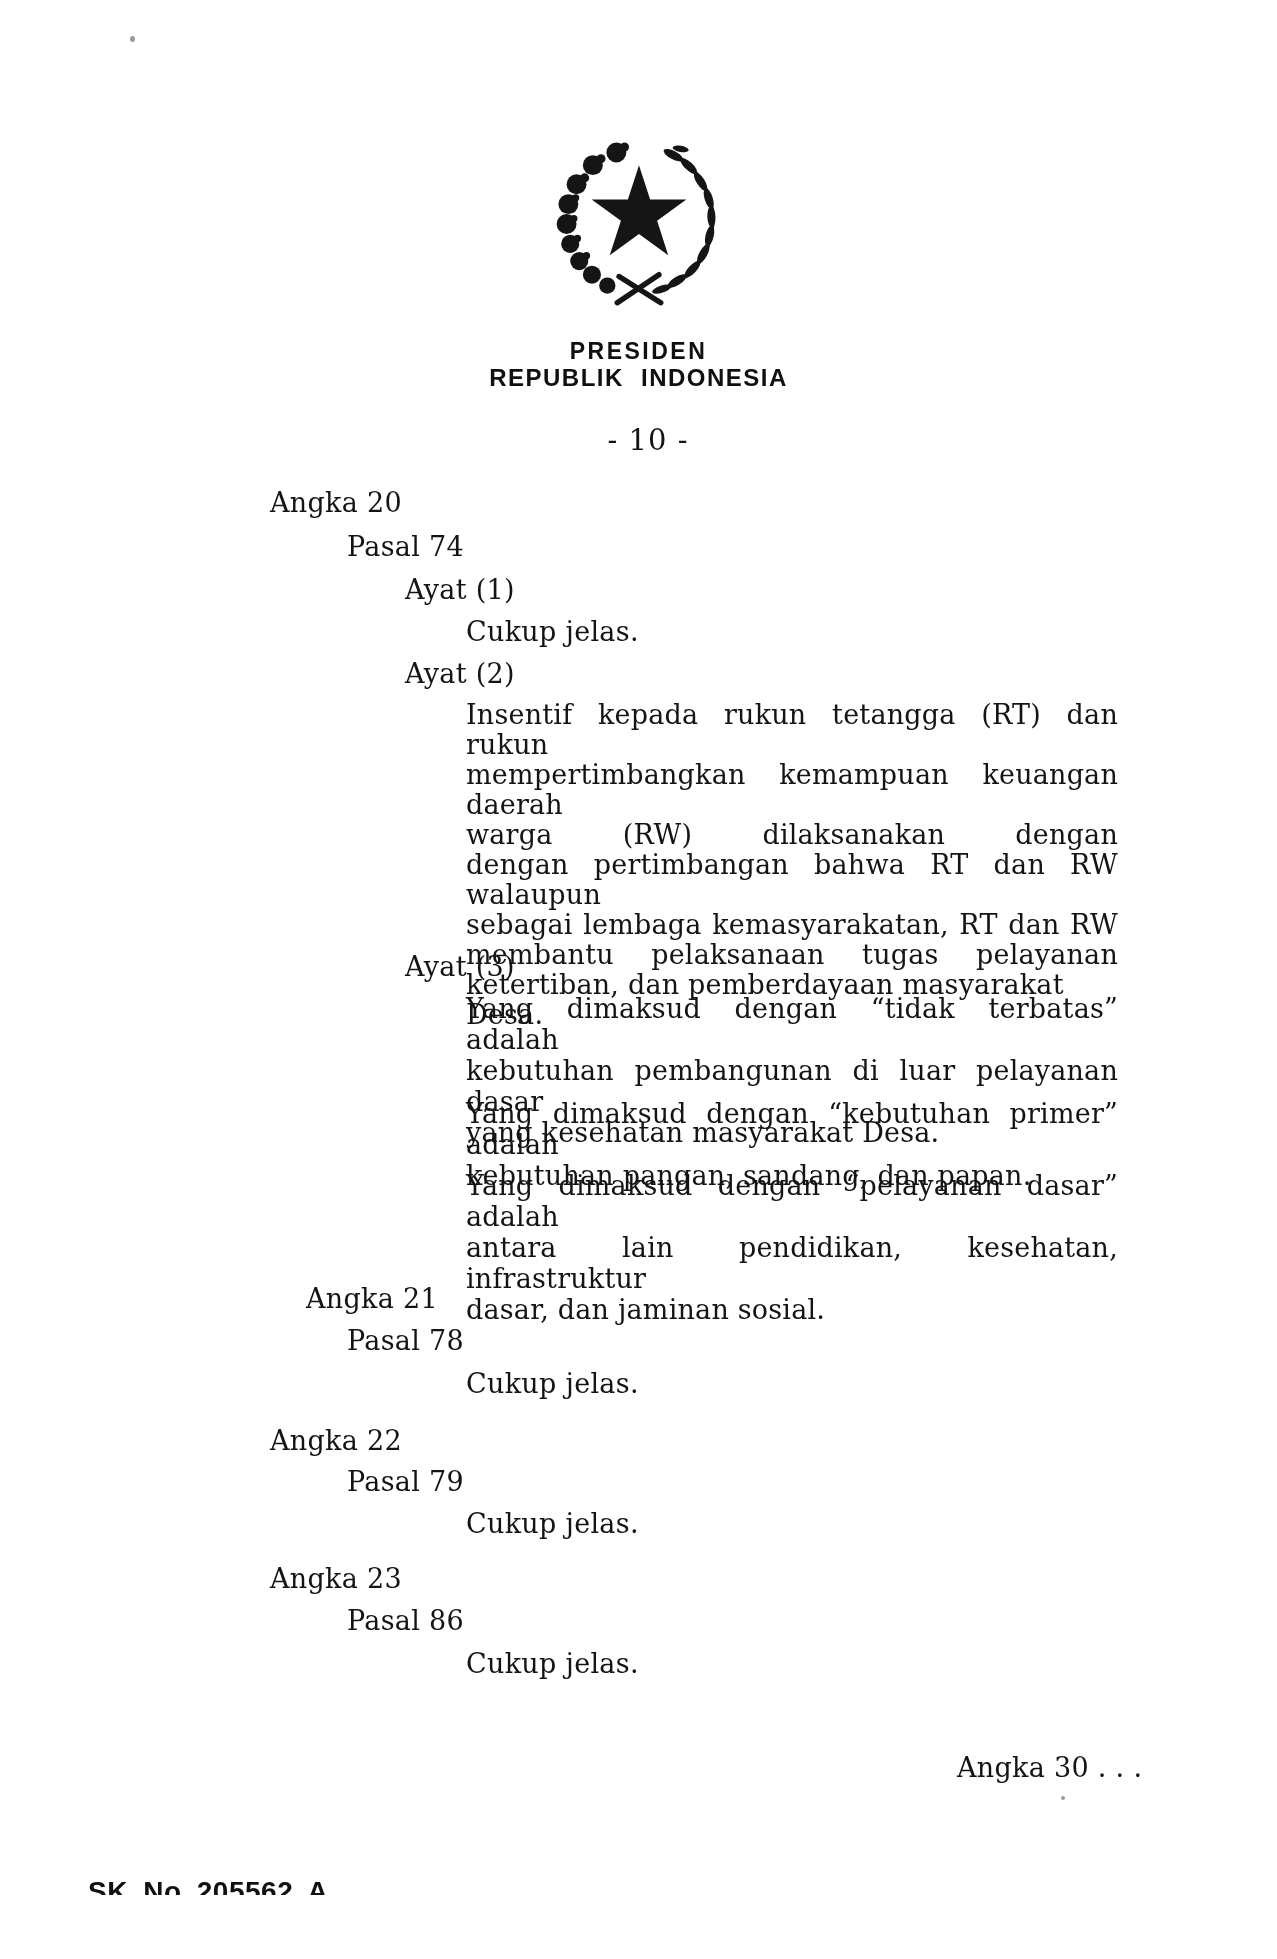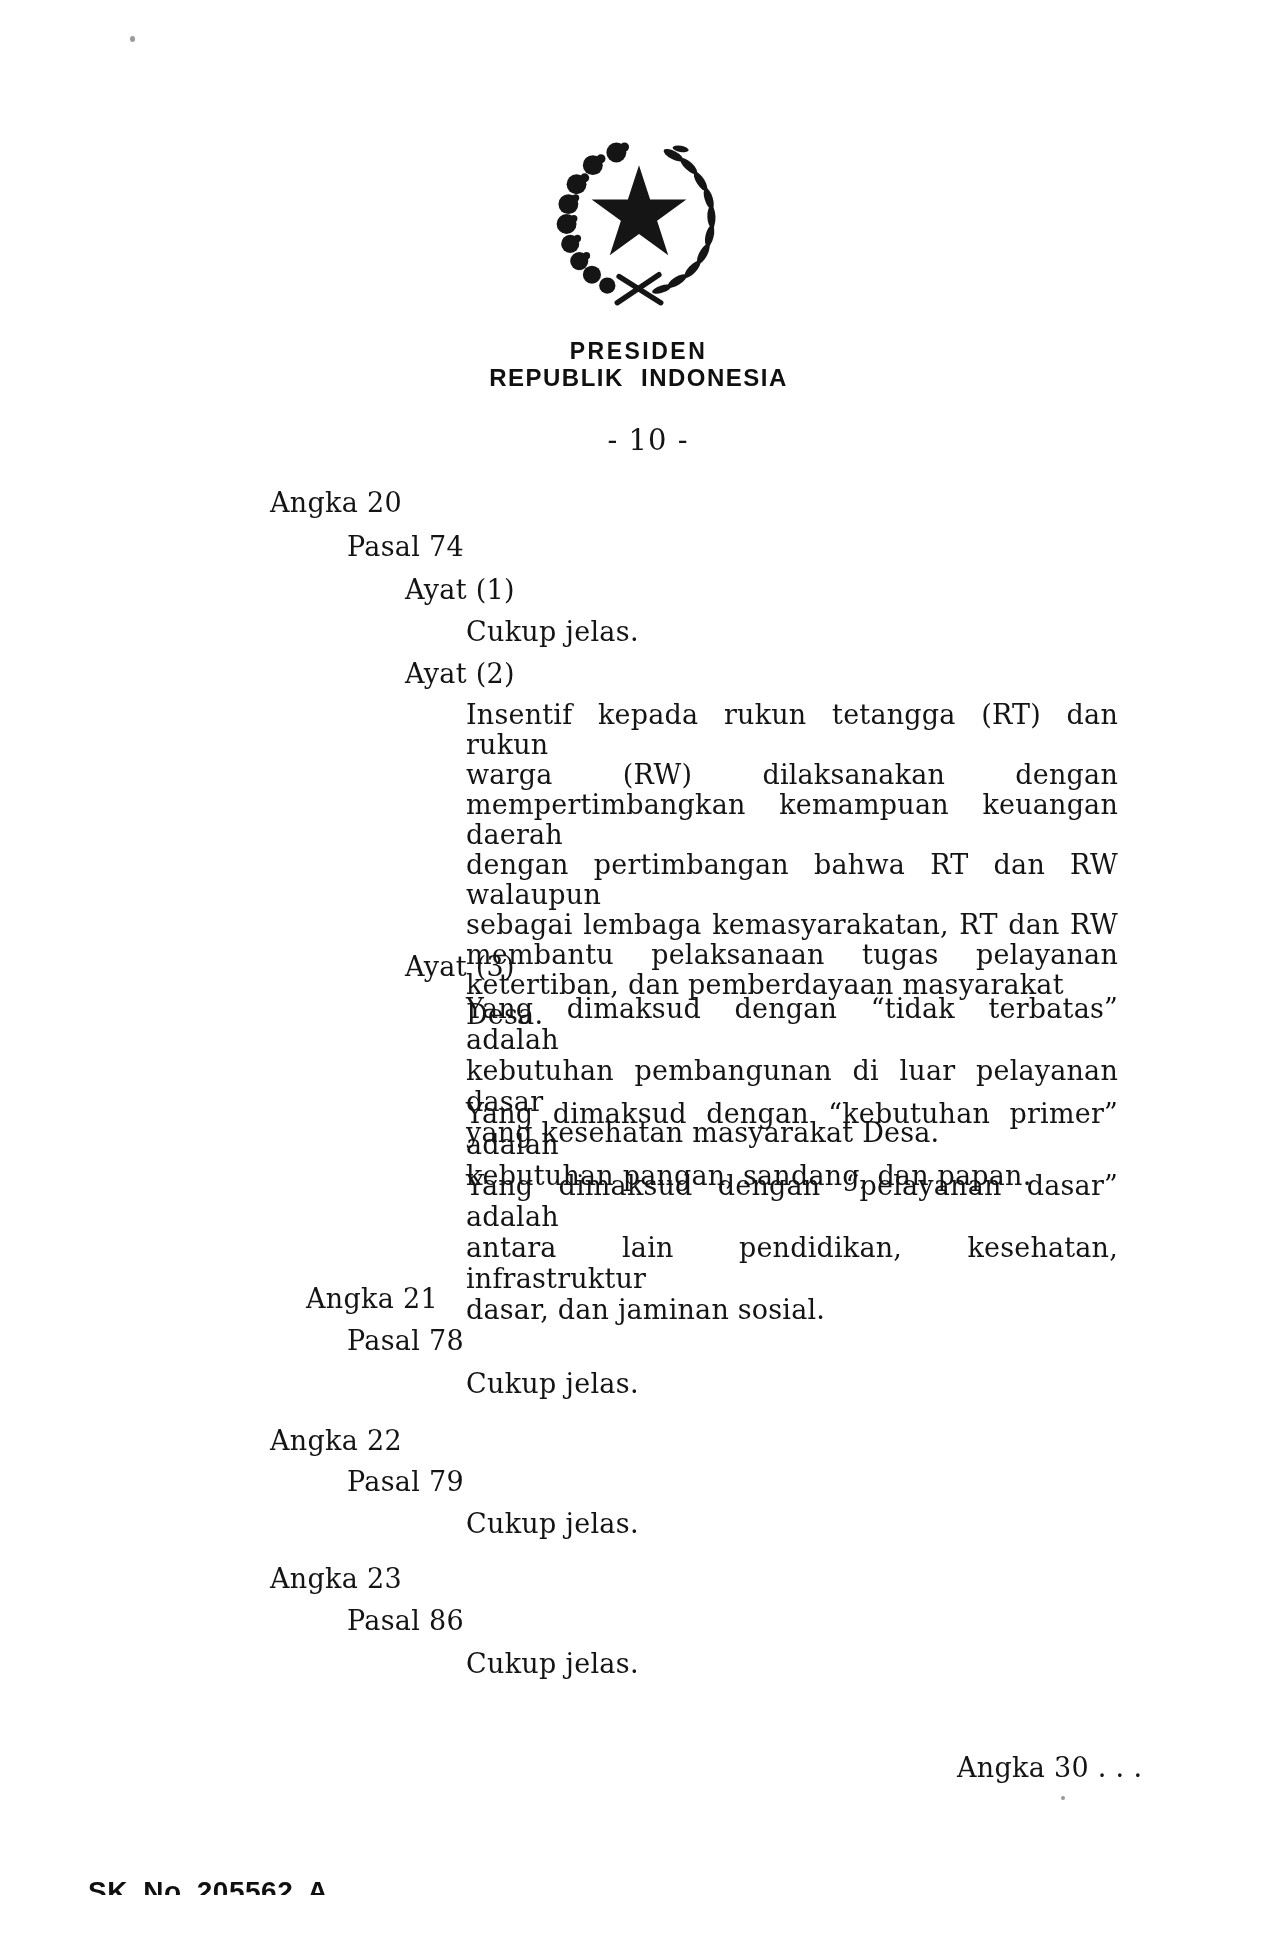--- a/index.html
+++ b/index.html
@@ -90,22 +90,22 @@
   <div class="abs pagenum center" style="left:14px; top:423px; width:1268px;">- 10 -</div>
 
   <div class="abs serif" style="left:270px; top:487px;">Angka 20</div>
   <div class="abs serif" style="left:347px; top:531px;">Pasal 74</div>
   <div class="abs serif" style="left:405px; top:574px;">Ayat (1)</div>
   <div class="abs serif" style="left:466px; top:616px;">Cukup jelas.</div>
   <div class="abs serif" style="left:405px; top:658px;">Ayat (2)</div>
 
   <div class="abs para lh30" style="left:466px; top:700px;">
     <div class="jline">Insentif kepada rukun tetangga (RT) dan rukun</div>
+    <div class="jline">mempertimbangkan kemampuan keuangan daerah</div>
     <div class="jline">warga (RW) dilaksanakan dengan</div>
-    <div class="jline">mempertimbangkan kemampuan keuangan daerah</div>
     <div class="jline">dengan pertimbangan bahwa RT dan RW walaupun</div>
     <div class="jline">sebagai lembaga kemasyarakatan, RT dan RW</div>
     <div class="jline">membantu pelaksanaan tugas pelayanan</div>
     <div class="lline">ketertiban, dan pemberdayaan masyarakat Desa.</div>
   </div>
 
   <div class="abs serif" style="left:405px; top:951px;">Ayat (3)</div>
 
   <div class="abs para lh31" style="left:466px; top:993px;">
     <div class="jline">Yang dimaksud dengan “tidak terbatas” adalah</div>

